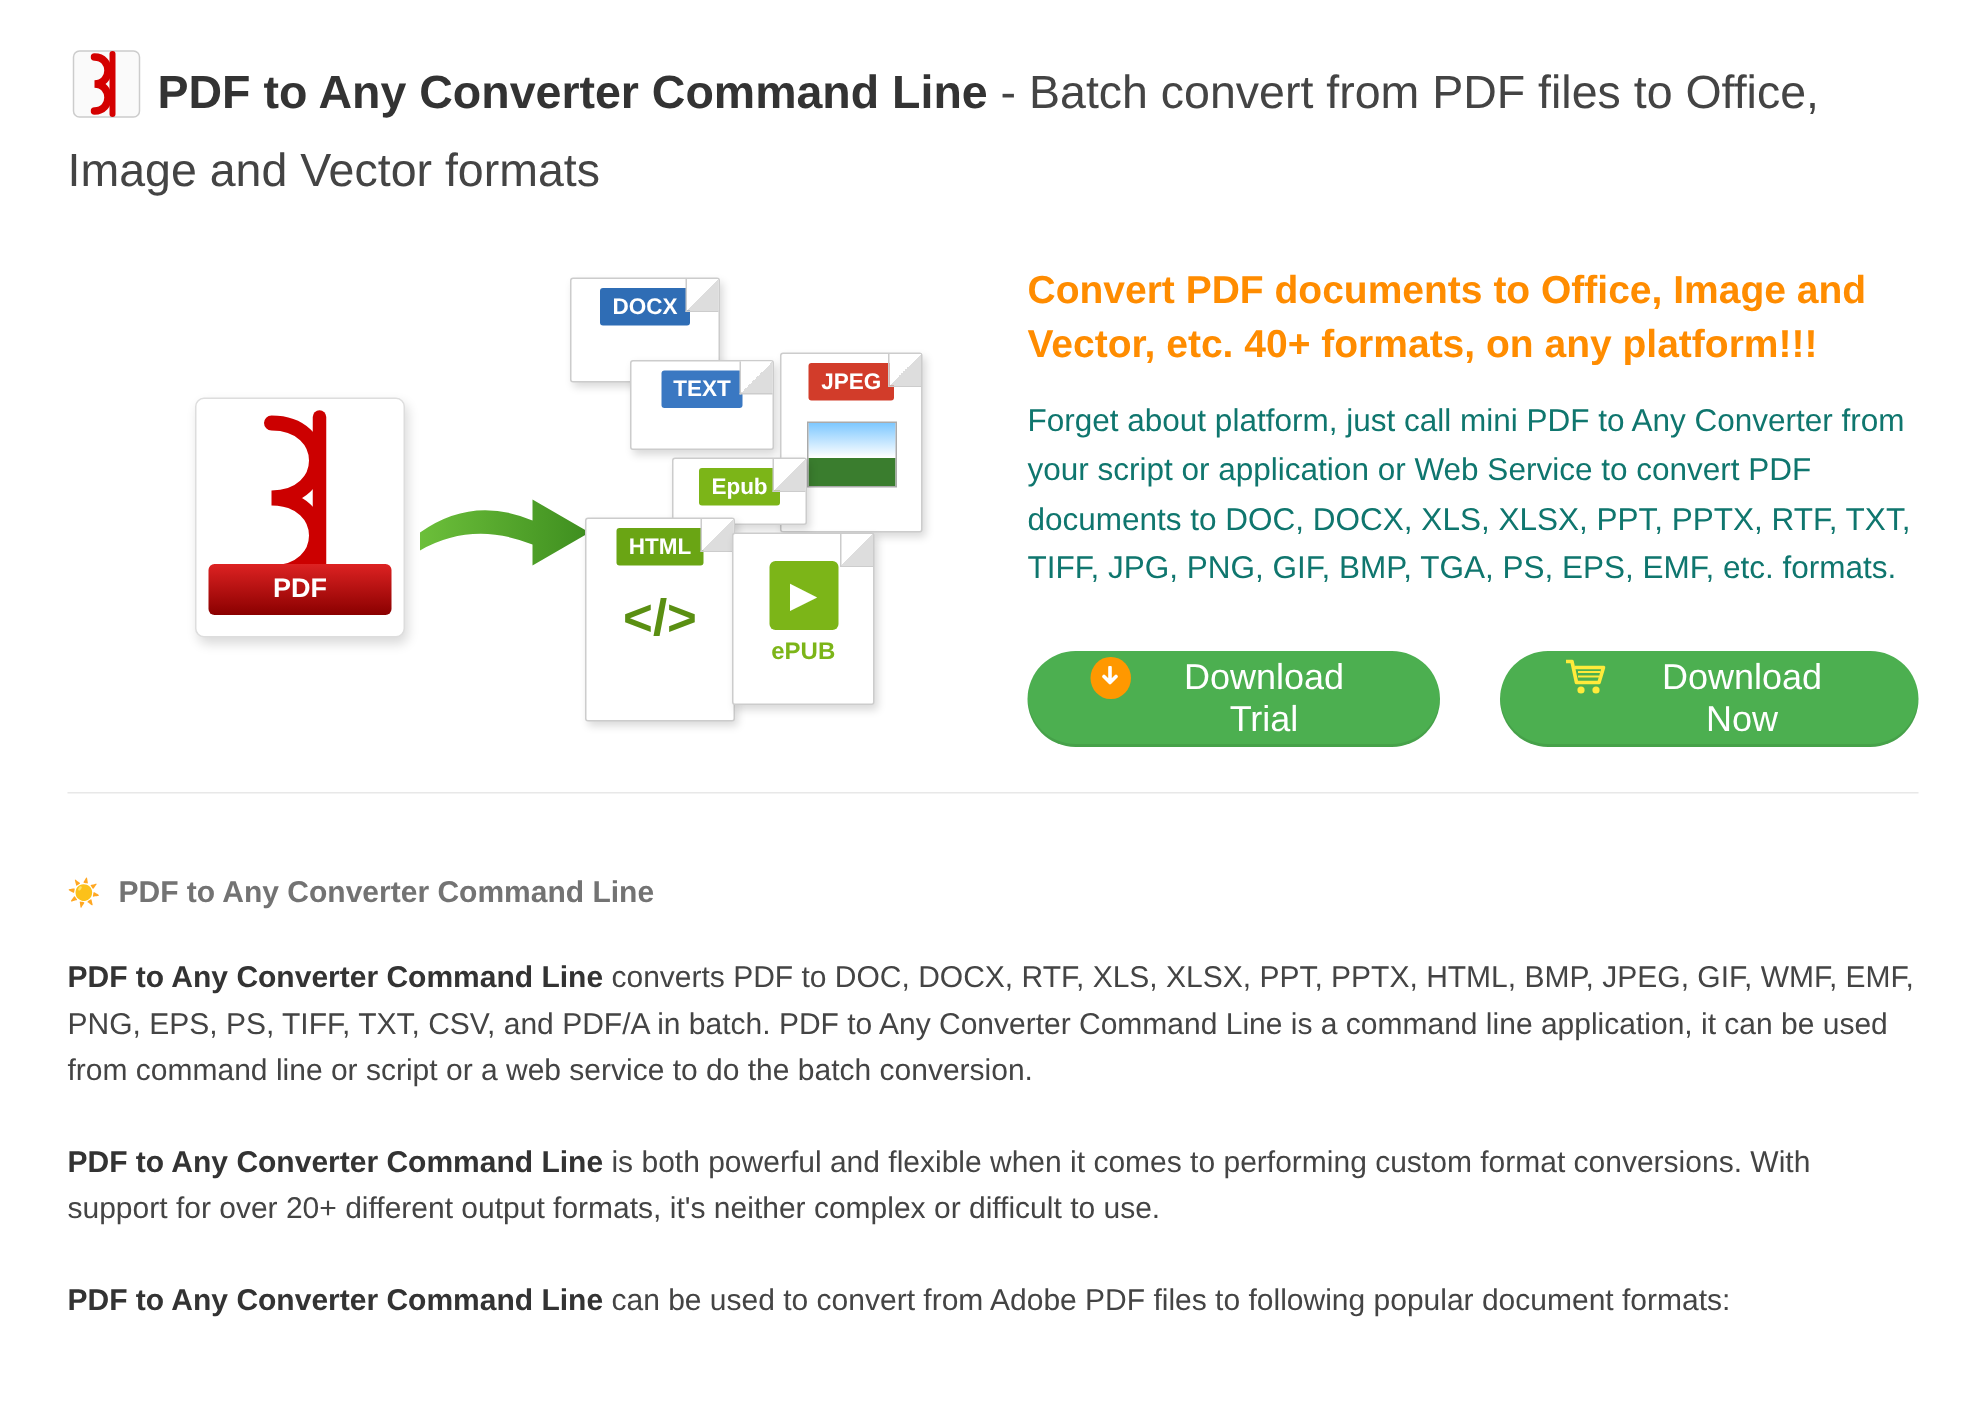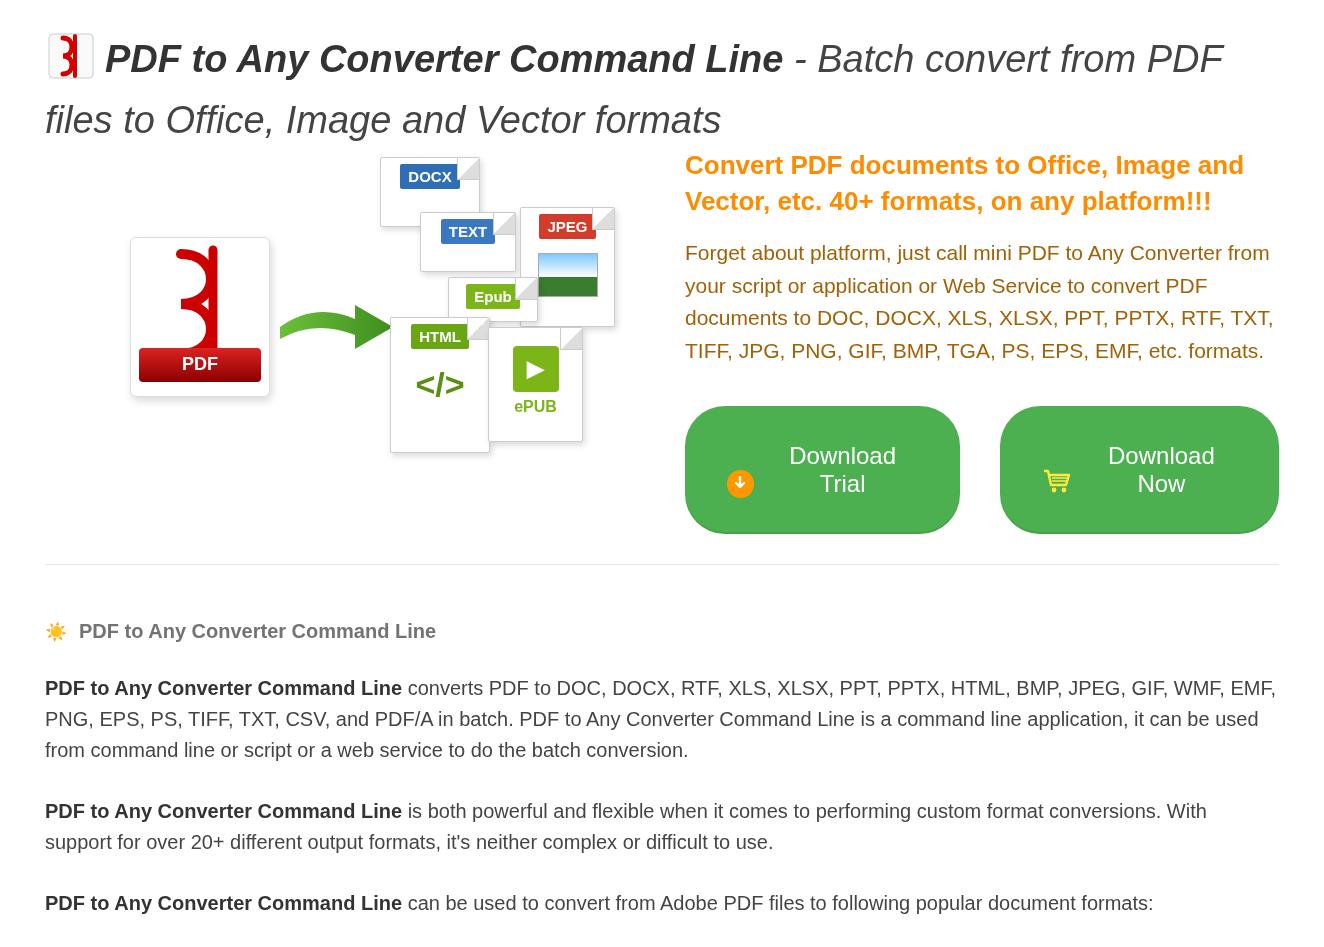--- a/index.html
+++ b/index.html
@@ -4,25 +4,25 @@
 <style>
   * { box-sizing: border-box; margin: 0; padding: 0; }
   body {
     font-family: Arial, Helvetica, sans-serif;
     background: #ffffff;
     color: #333333;
     padding: 30px 45px;
     width: 1324px;
   }
   .page-title {
-    font-size: 38px;
+    font-size: 31px;
     line-height: 1.35;
     font-weight: 400;
     color: #444;
-    font-style: italic;
+    margin-bottom: 40px;
   }
   .page-title .bold { font-weight: 700; color:#333; }
   .title-icon {
     display: inline-block;
     vertical-align: -10px;
     margin-right: 8px;
   }
   .hero-row {
     display: flex;
     gap: 50px;
@@ -39,34 +39,34 @@
   .hero-text { flex: 1; }
   .headline {
     color: #ff8c00;
     font-size: 26px;
     font-weight: 700;
     line-height: 1.4;
     margin-bottom: 18px;
   }
   .subtext {
     font-size: 21px;
-    color: #a16207;
+    color: #0f766e;
     line-height: 1.55;
     margin-bottom: 38px;
   }
   .btn-row { display: flex; gap: 40px; }
   .btn {
     background: #4caf50;
     color: #fff;
     font-size: 24px;
-    padding: 36px 42px;
+    padding: 4px 42px;
     border: none;
     border-radius: 40px;
     display: inline-flex;
-    align-items: flex-end;
+    align-items: flex-start;
     gap: 14px;
     cursor: pointer;
     box-shadow: inset 0 -2px 0 rgba(0,0,0,.08);
   }
   .icon-circle {
     width: 28px; height: 28px; border-radius: 50%;
     background: #ff9800; display:inline-flex; align-items:center; justify-content:center;
   }
   .icon-cart { color:#ffeb3b; font-size:26px; line-height:1; }
   hr.divider {

